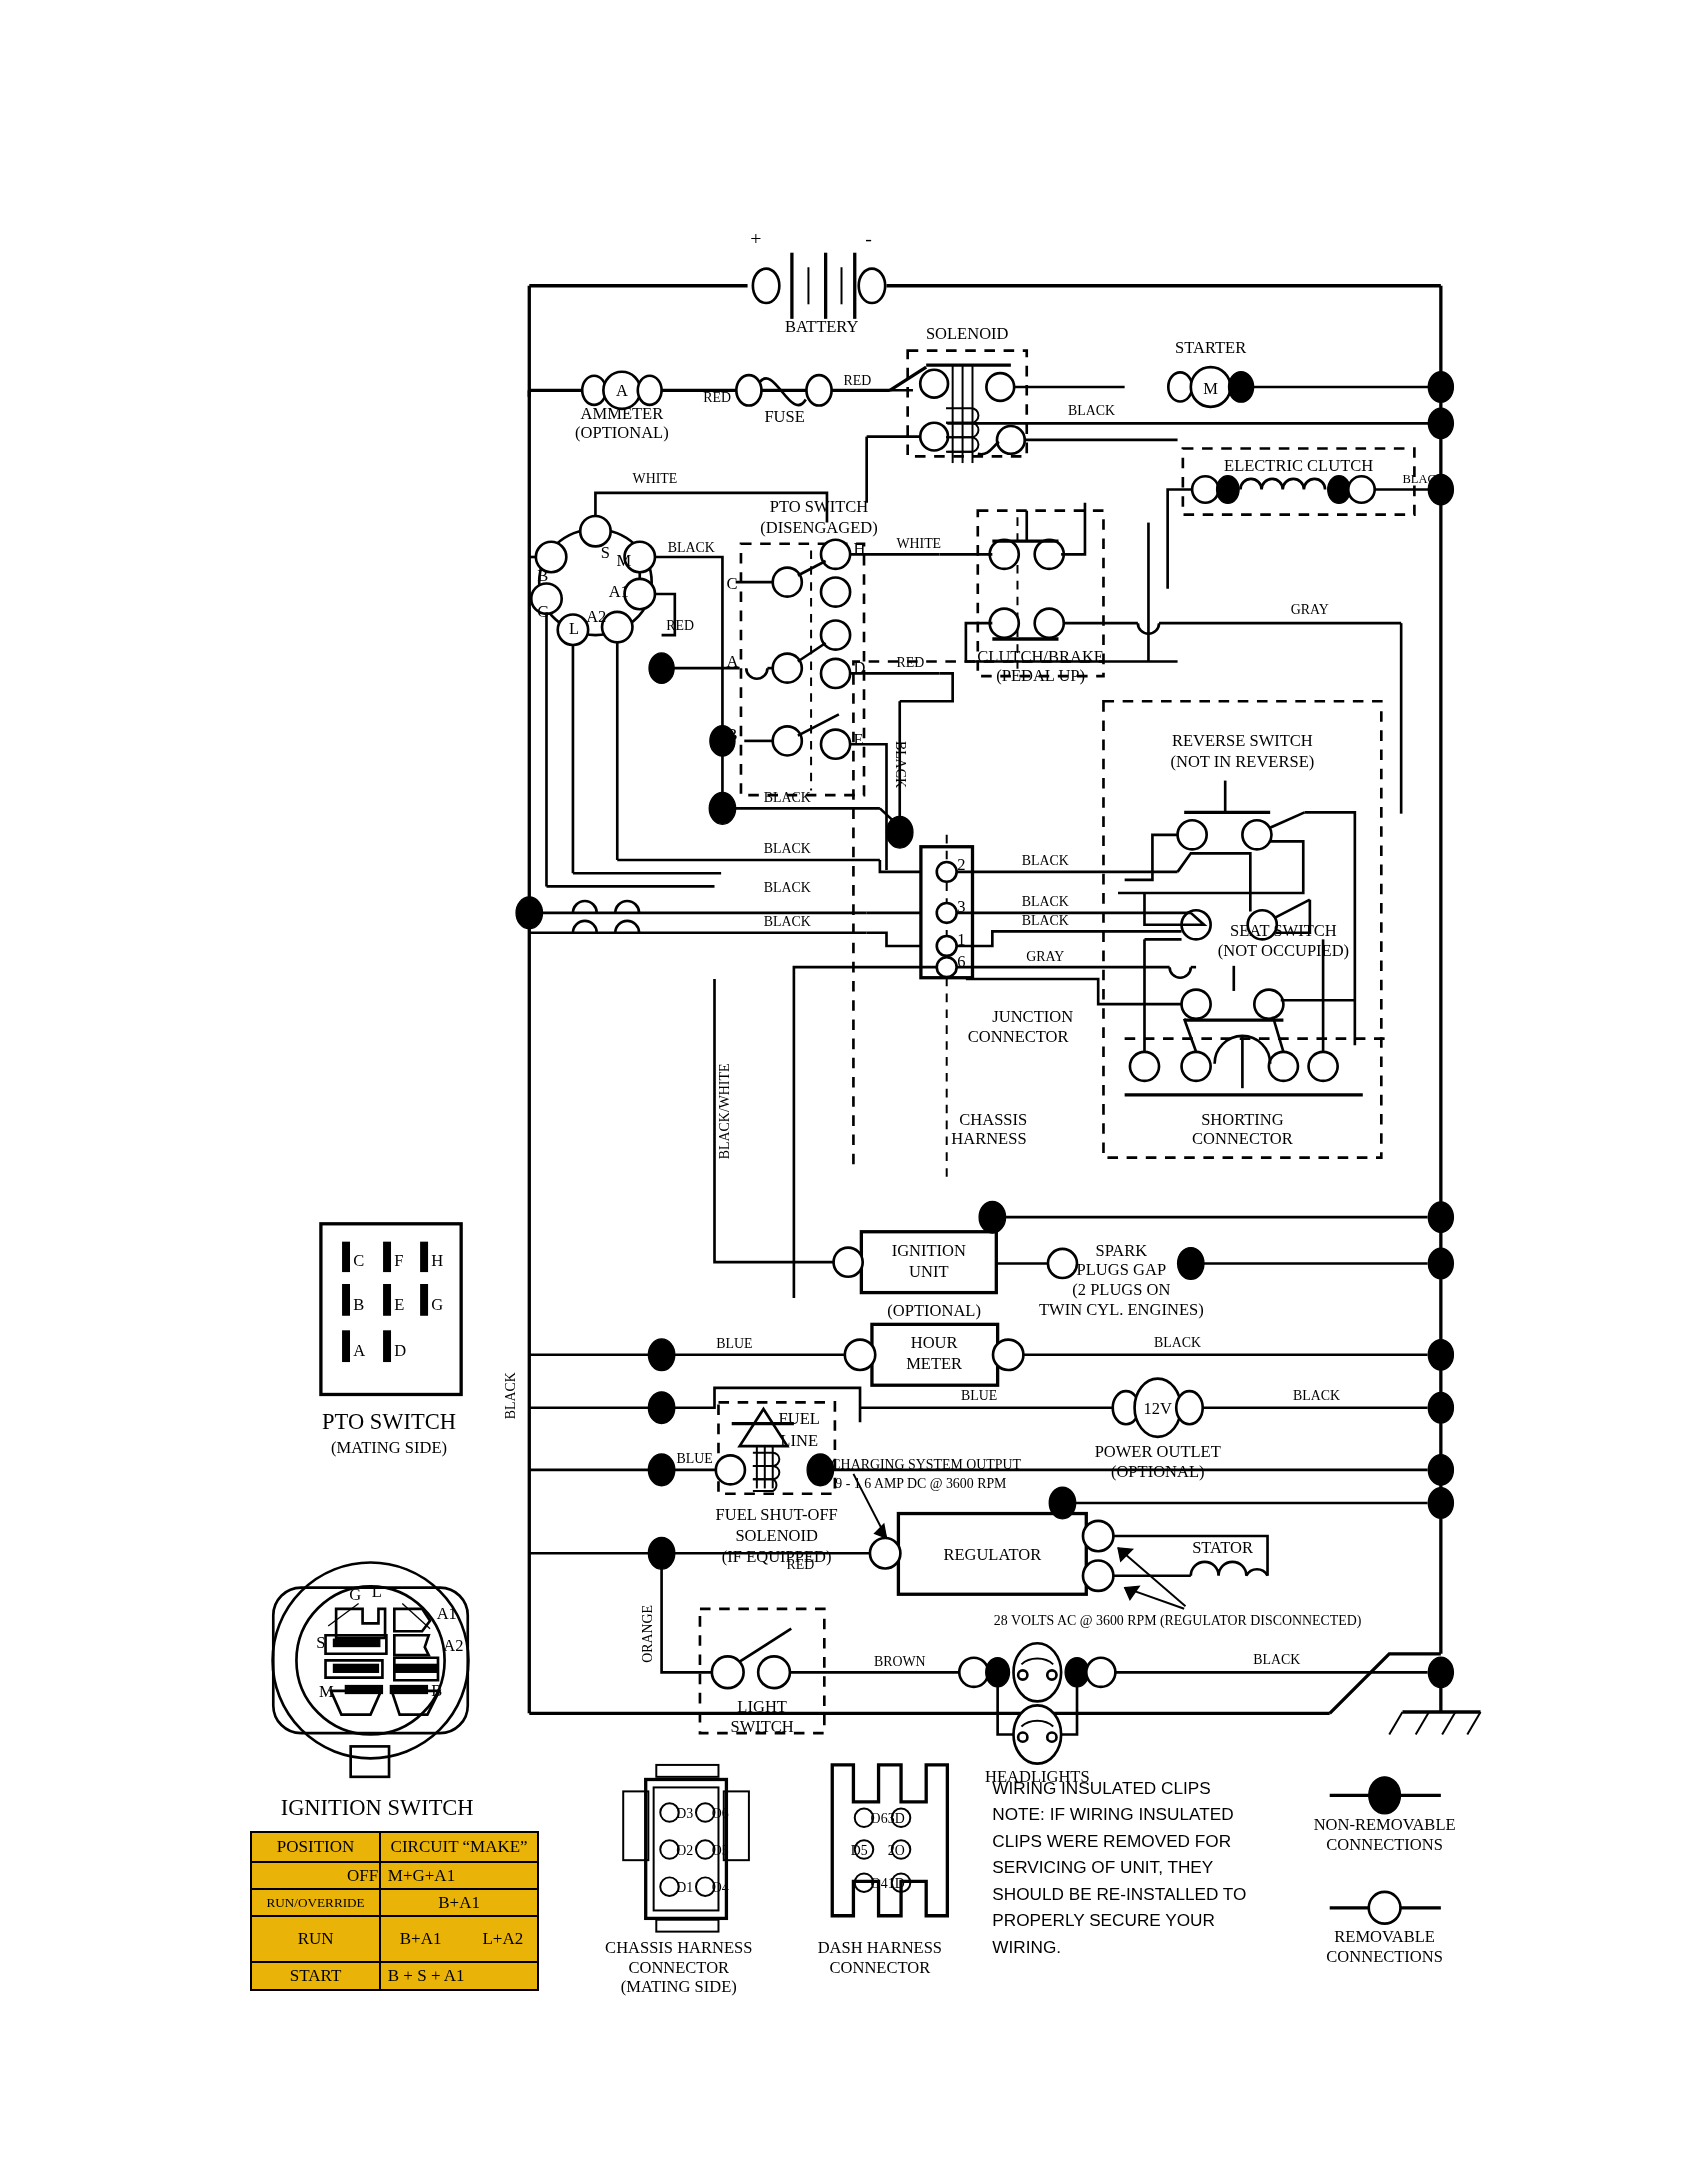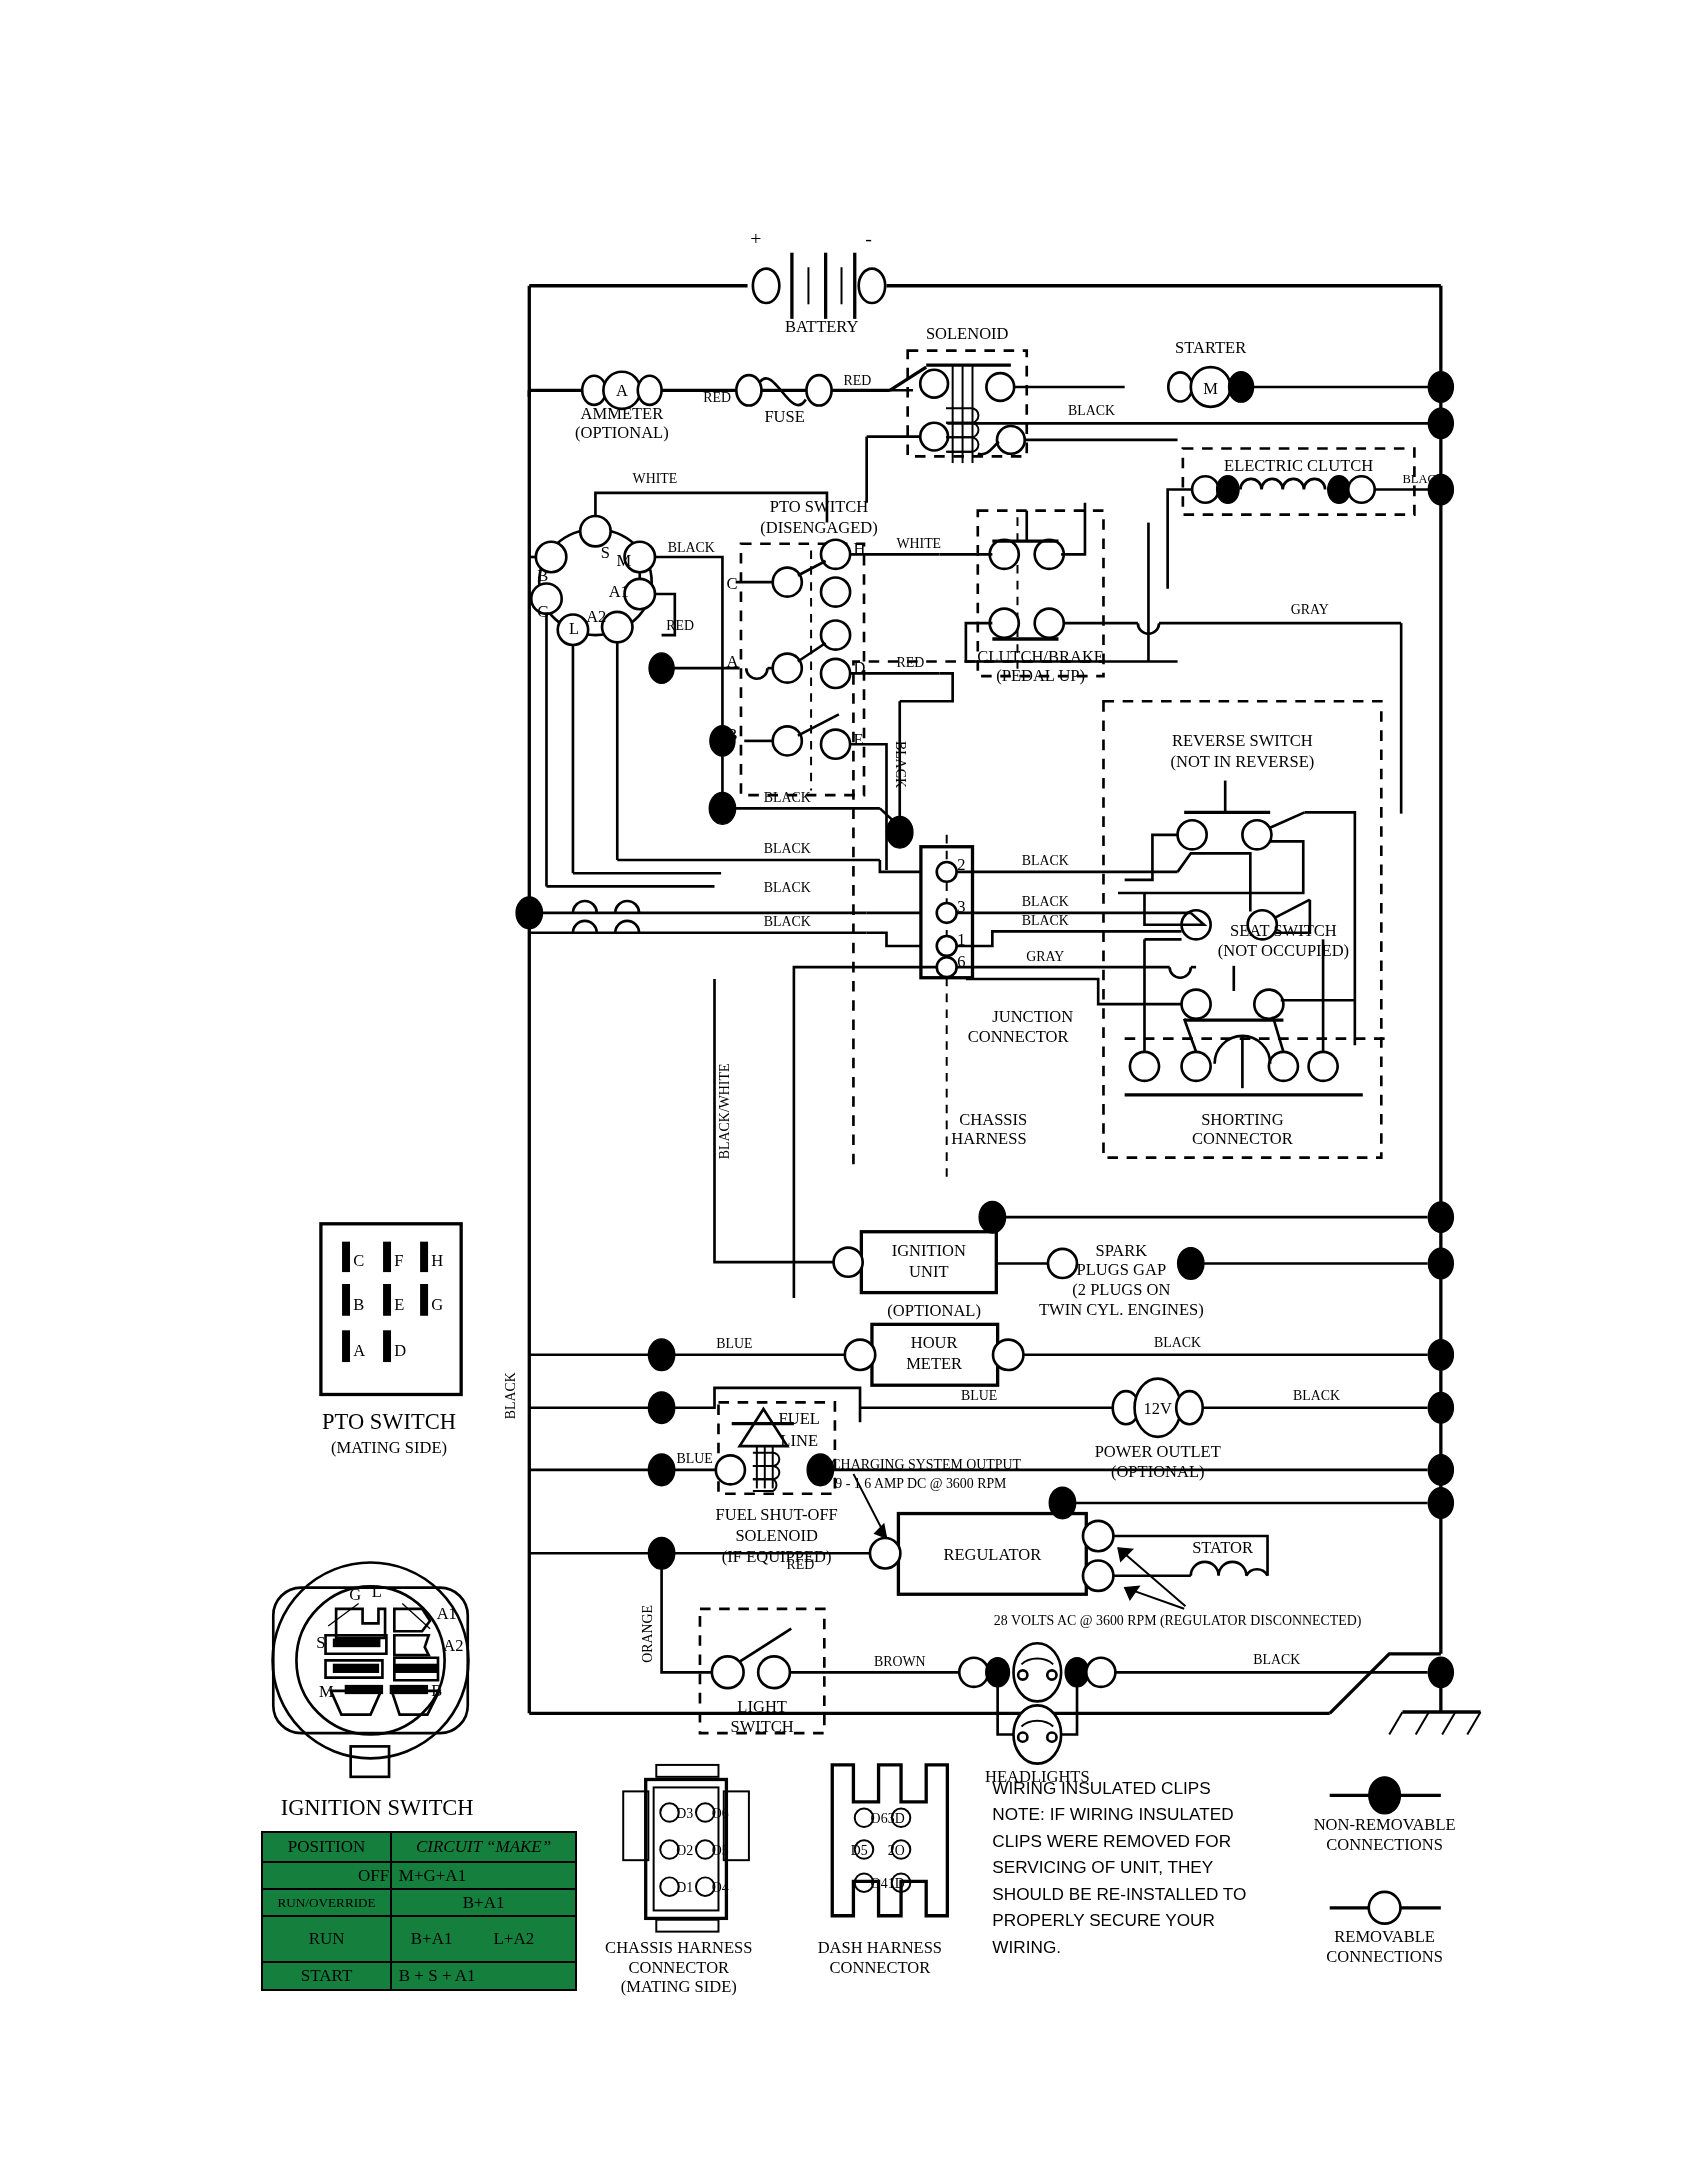--- a/index.html
+++ b/index.html
@@ -541,25 +541,25 @@
   <text class="lbl" x="528" y="2418">G</text>
   <text class="lbl" x="562" y="2414">L</text>
   <text class="lbl" x="660" y="2448">A1</text>
   <text class="lbl" x="670" y="2496">A2</text>
   <text class="lbl" x="478" y="2492">S</text>
   <text class="lbl" x="482" y="2566">M</text>
   <text class="lbl" x="652" y="2564">B</text>
   <text class="huge" x="570" y="2744" text-anchor="middle">IGNITION SWITCH</text>
 </svg>
 
-<table id="ign-table" style="position:absolute;left:261px;top:1831px;width:316px;border-collapse:collapse;border:2.6px solid #000;background:#15803d;">
+<table id="ign-table" style="position:absolute;left:250px;top:1831px;width:289px;border-collapse:collapse;border:2.6px solid #000;background:#eab308;">
   <thead>
     <tr>
       <th style="border:2px solid #000;font-size:17px;font-weight:normal;padding:4px 2.6px;width:122px;text-align:center;">POSITION</th>
-      <th style="border:2px solid #000;font-size:17px;font-weight:normal;padding:4px 8px;text-align:center;font-style:italic;">CIRCUIT    “MAKE”</th>
+      <th style="border:2px solid #000;font-size:17px;font-weight:normal;padding:4px 8px;text-align:center;">CIRCUIT    “MAKE”</th>
     </tr>
   </thead>
   <tbody>
     <tr>
       <td style="border:2px solid #000;font-size:17px;padding:1px;text-align:right;margin-left:22px;">OFF</td>
       <td style="border:2px solid #000;font-size:17px;padding:2.6px 6.6px;margin-top:39px;"><span>M+G+A1</span><span style="padding-left:46px;"></span></td>
     </tr>
     <tr>
       <td style="border:2px solid #000;font-size:13.2px;padding:2.6px;text-align:center;margin-top:40px;">RUN/OVERRIDE</td>
       <td style="border:2px solid #000;font-size:17px;padding:2.6px 6.6px;text-align:center;"><span>B+A1</span></td>

